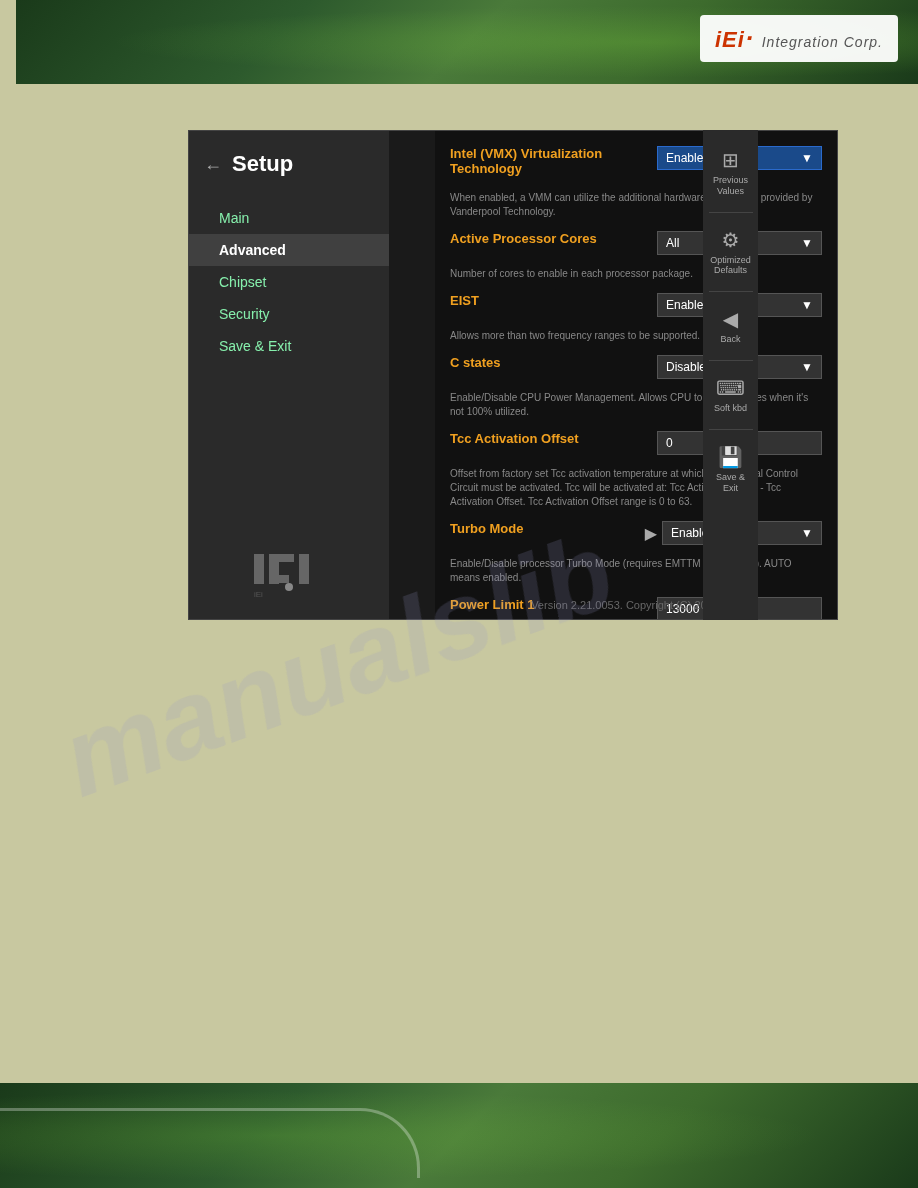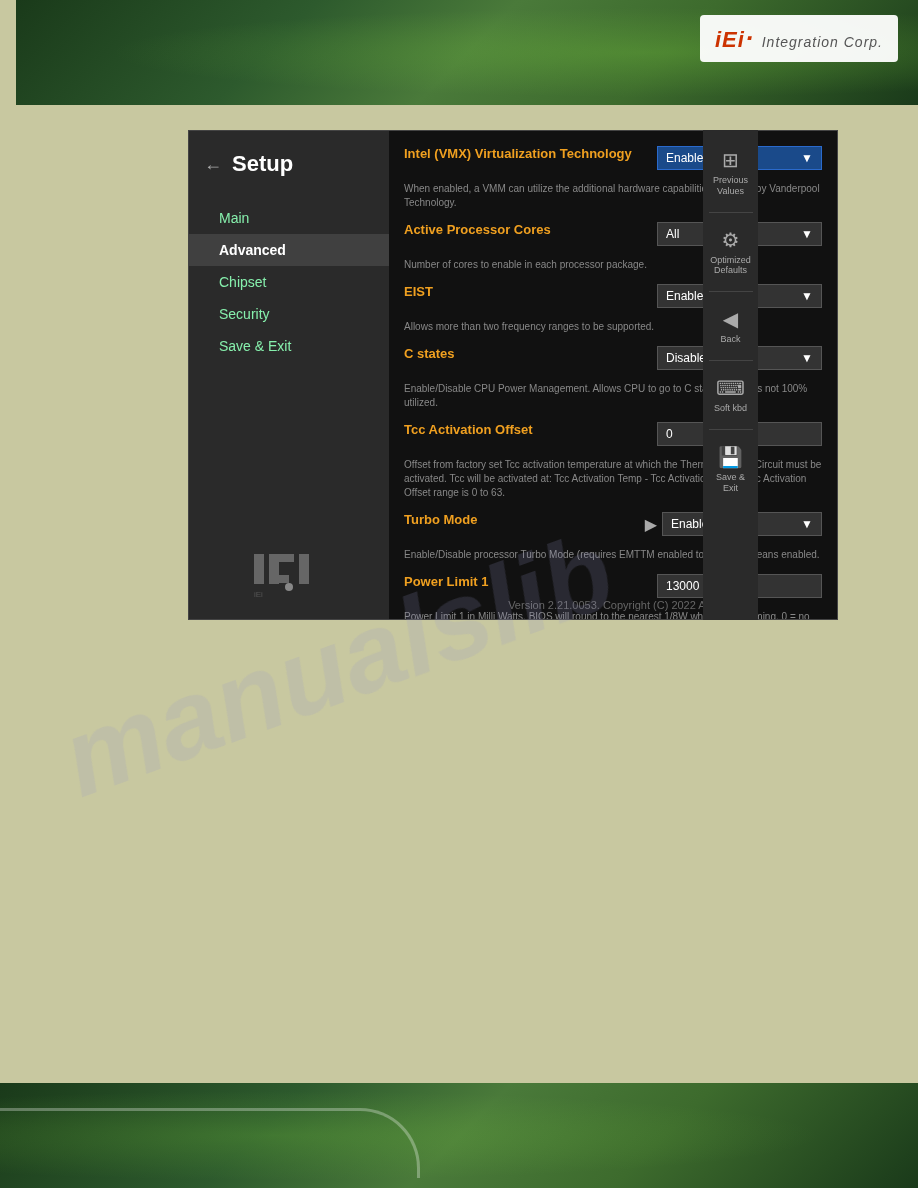--- a/index.html
+++ b/index.html
@@ -9,21 +9,21 @@
       background: #c8c8a0;
       font-family: Arial, sans-serif;
       position: relative;
       overflow: hidden;
     }
 
     
     .top-banner {
       position: absolute;
       top: 0; left: 16px; right: 0;
-      height: 105px;
+      height: 84px;
       background: linear-gradient(135deg, #1a3a1a 0%, #2d5a2d 30%, #4a7a3a 50%, #3d6b2d 70%, #1a3a1a 100%);
       overflow: hidden;
       text-align: right;
     }
     .top-banner::before {
       content: '';
       position: absolute;
       top: 0; left: 0; right: 0; bottom: 0;
       background: radial-gradient(ellipse at 70% 50%, rgba(120,200,60,0.3) 0%, transparent 60%);
     }
@@ -130,20 +130,21 @@
       align-items: center;
     }
 
     
     .main-content {
       flex: 1;
       background: #111111;
       overflow-y: auto;
       padding: 15px;
       position: relative;
+      margin-left: 46px;
     }
 
     .setting-block {
       margin-bottom: 12px;
     }
     .setting-title {
       color: #f0a020;
       font-size: 13px;
       font-weight: bold;
       margin-bottom: 3px;

